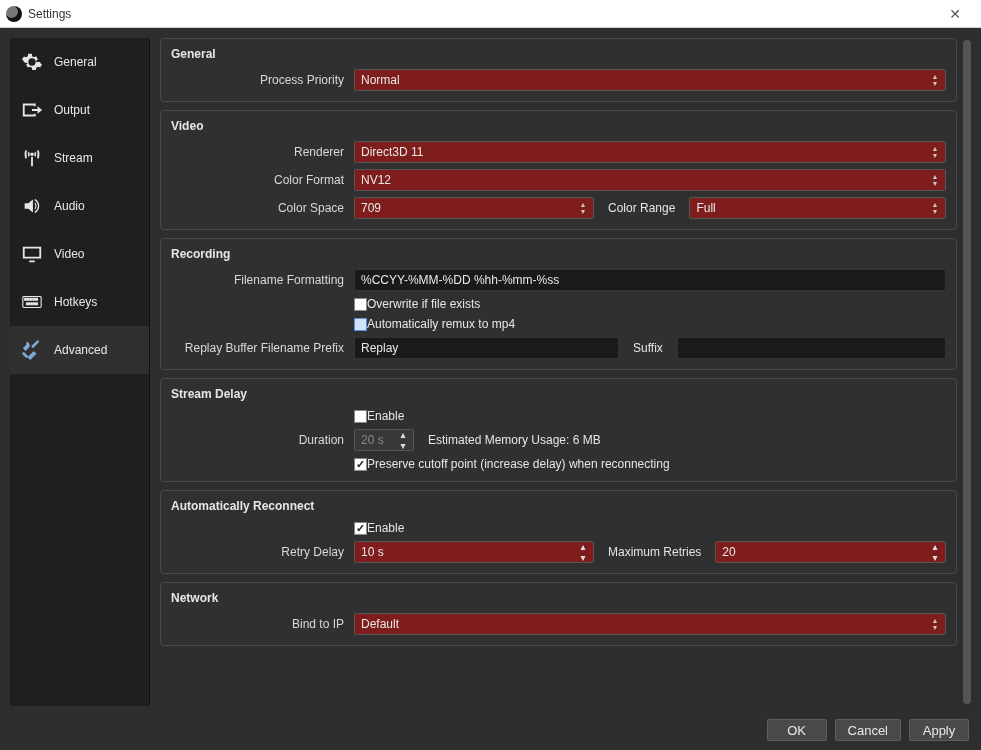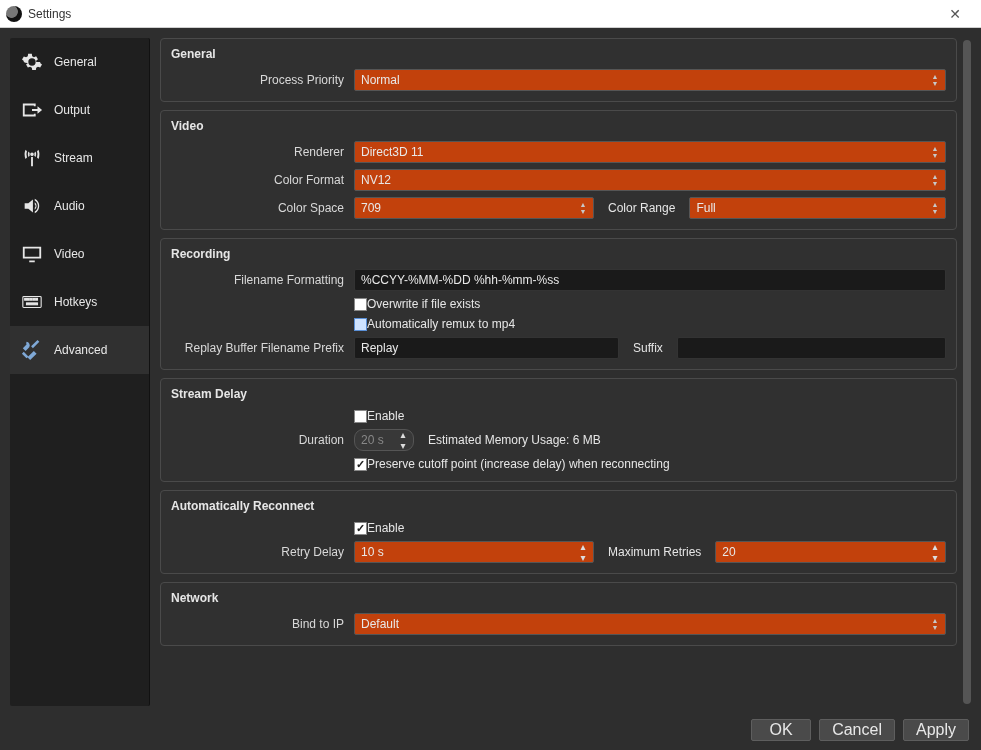--- a/index.html
+++ b/index.html
@@ -112,21 +112,21 @@
     padding-right: 2px;
   }
   .lbl-inline {
     color: #e5e5e5;
     padding: 0 6px;
     white-space: nowrap;
   }
 
   
   .select, .textbox, .spin {
-    background: #c2410c;
+    background: #7f1d1d;
     border: 1px solid #555;
     color: #e8e8e8;
     height: 22px;
     border-radius: 2px;
     display: flex;
     align-items: center;
     padding: 0 6px;
     font-size: 12px;
     position: relative;
   }
@@ -137,21 +137,21 @@
     width: 16px;
     display: flex; flex-direction: column; justify-content: center; align-items: center;
     color: #c8c8c8;
     font-size: 7px;
     line-height: 7px;
   }
   .select .updn span, .spin .updn span { display:block; }
   .textbox { flex: 1; }
   .spin { width: 240px; }
   .spin.small { width: 60px; background:#3a3a3a; }
-  .spin.disabled { color:#888; background:#383838;border-radius:9px; }
+  .spin.disabled { color:#888; background:#383838; }
   .spin .updn-big {
     position: absolute; right: 2px; top: -1px; bottom: -1px;
     width: 16px;
     display: flex; flex-direction: column; justify-content: space-around; align-items: center;
     color: #ddd; font-size: 10px;
   }
 
   .check {
     display: flex; align-items: center; 
     color: #e6e6e6;
@@ -178,21 +178,21 @@
     padding: 0 12px 6px 0;
   }
   .btn {
     min-width: 60px;
     height: 22px;
     background: #4a4a4a;
     border: 1px solid #5e5e5e;
     border-radius: 2px;
     display: flex; align-items: center; justify-content: center;
     color: #e8e8e8;
-    font-size: 16px;
+    font-size: 13px;
     cursor: pointer;
     padding: 0 12px;
   }
 
   
   .kbd-icon rect { fill: none; stroke: #e6e6e6; stroke-width:1.2; }
   .kbd-icon .key { fill:#e6e6e6; }
 </style>
 </head>
 <body>

